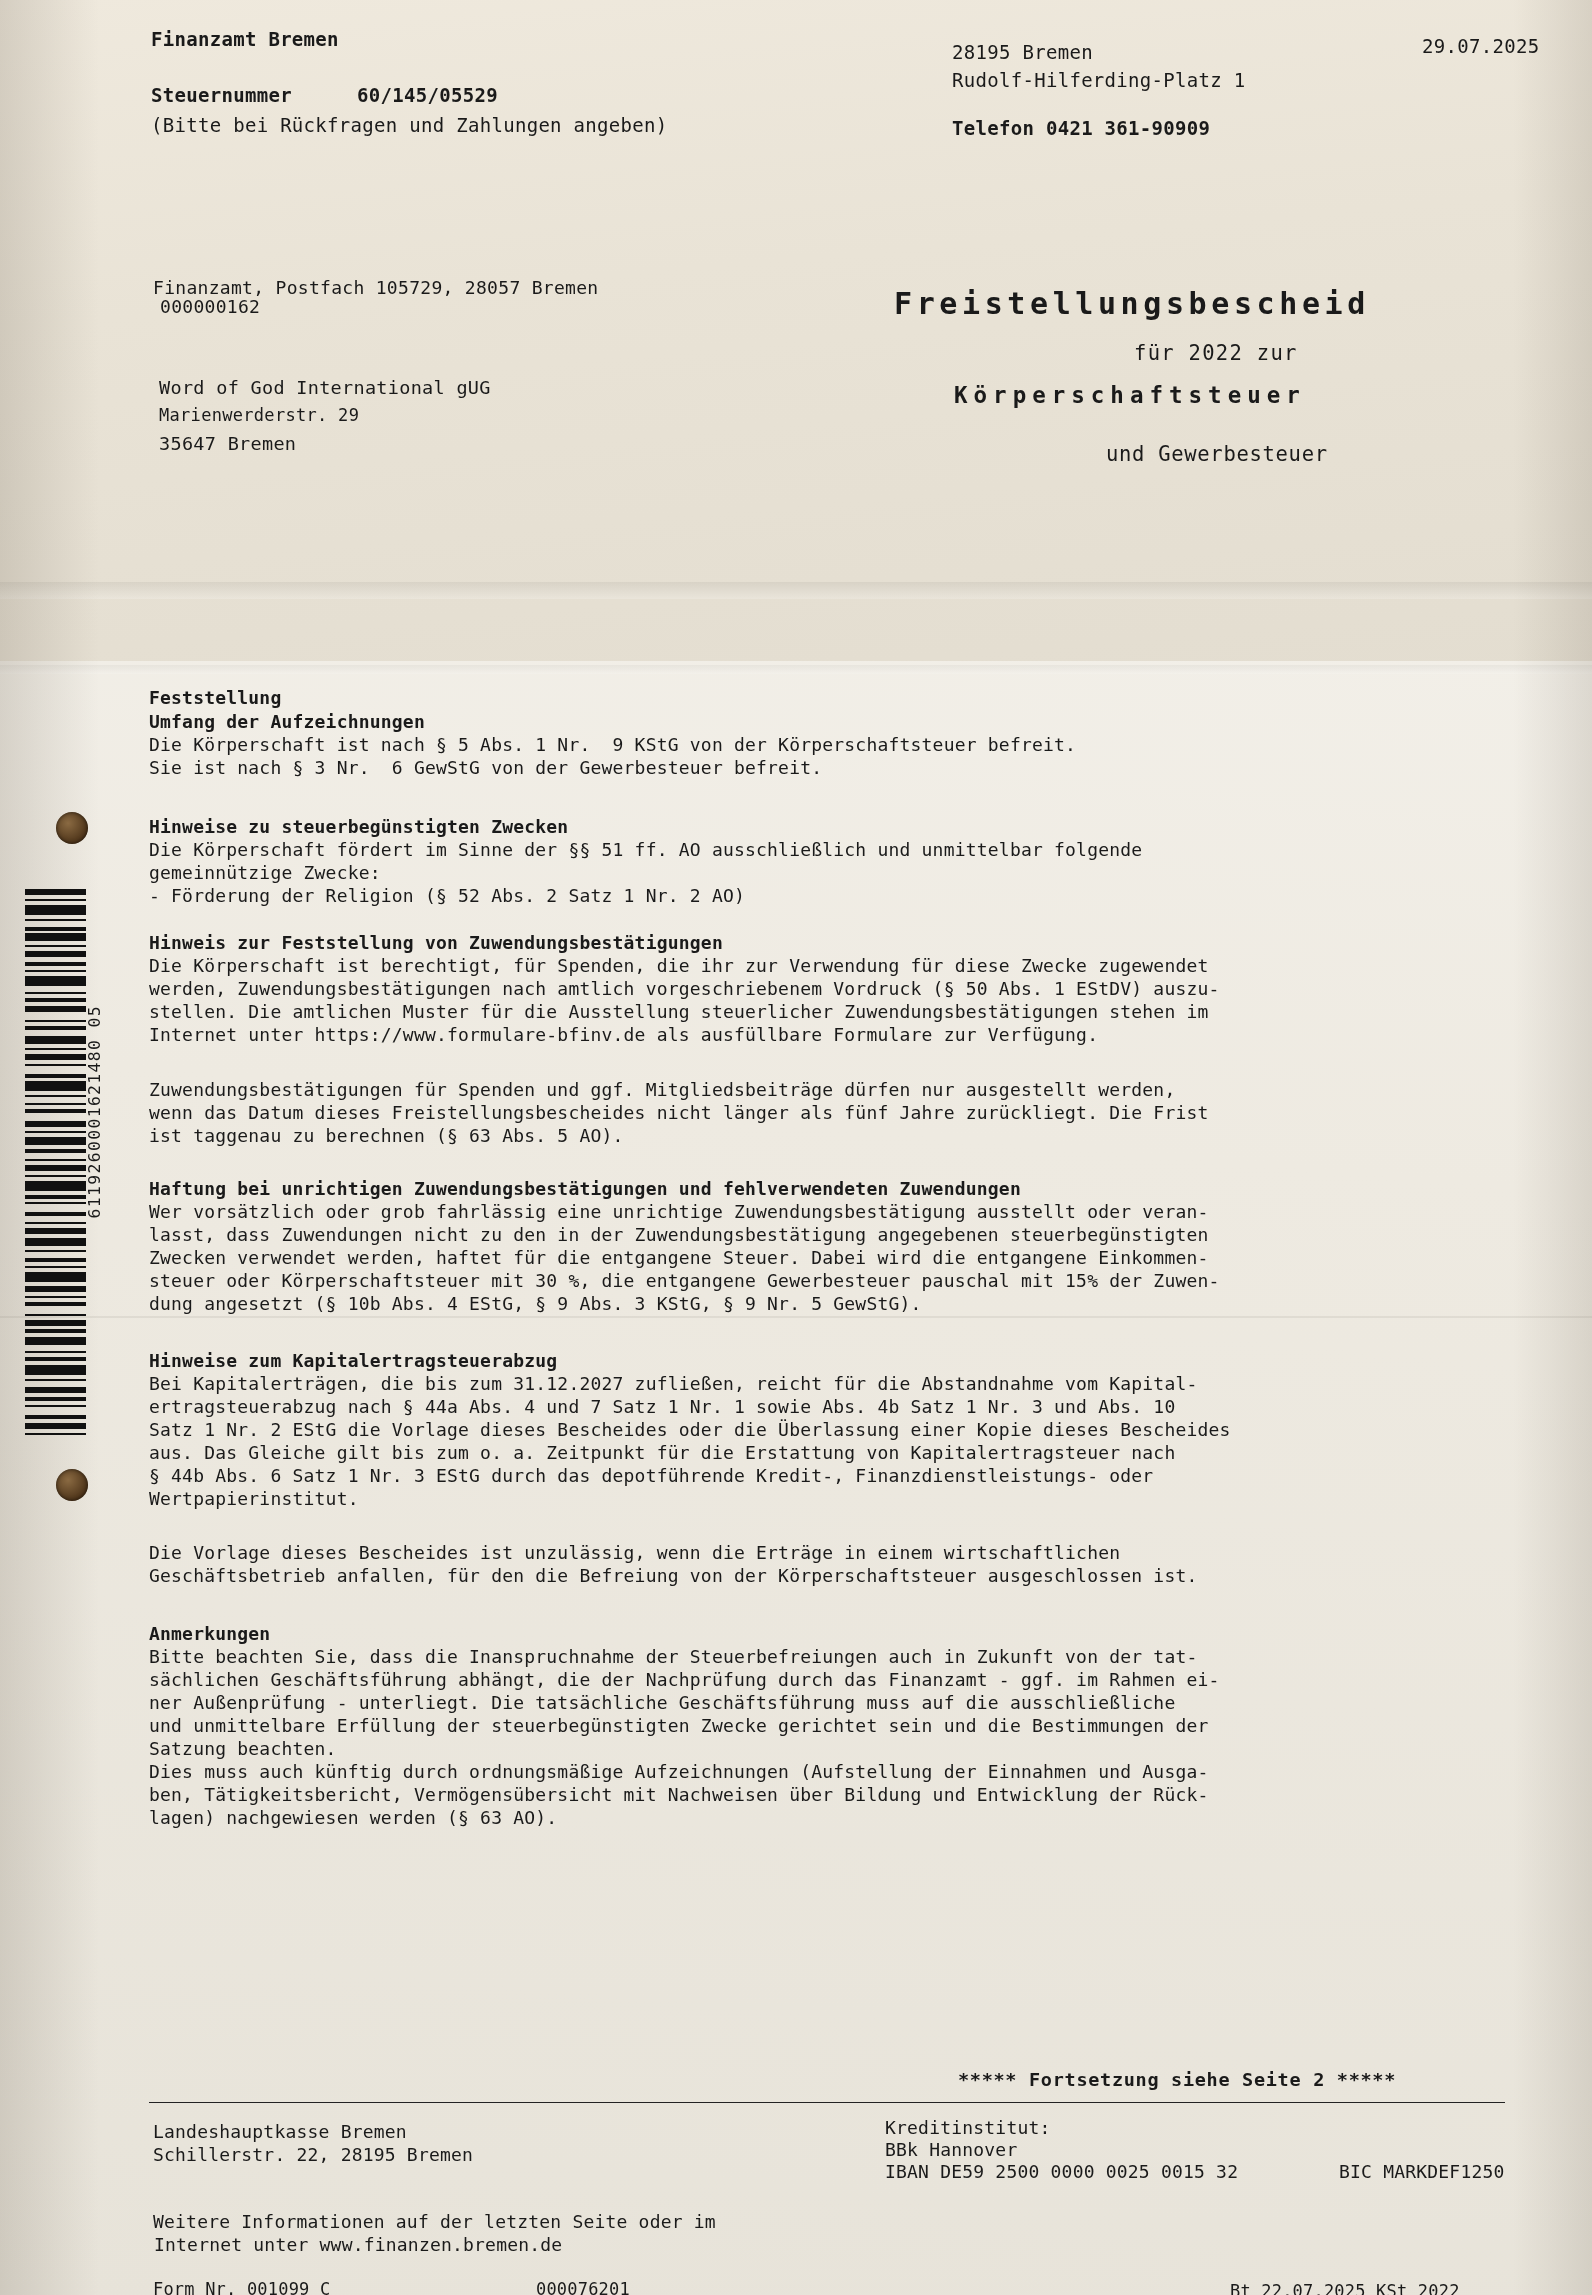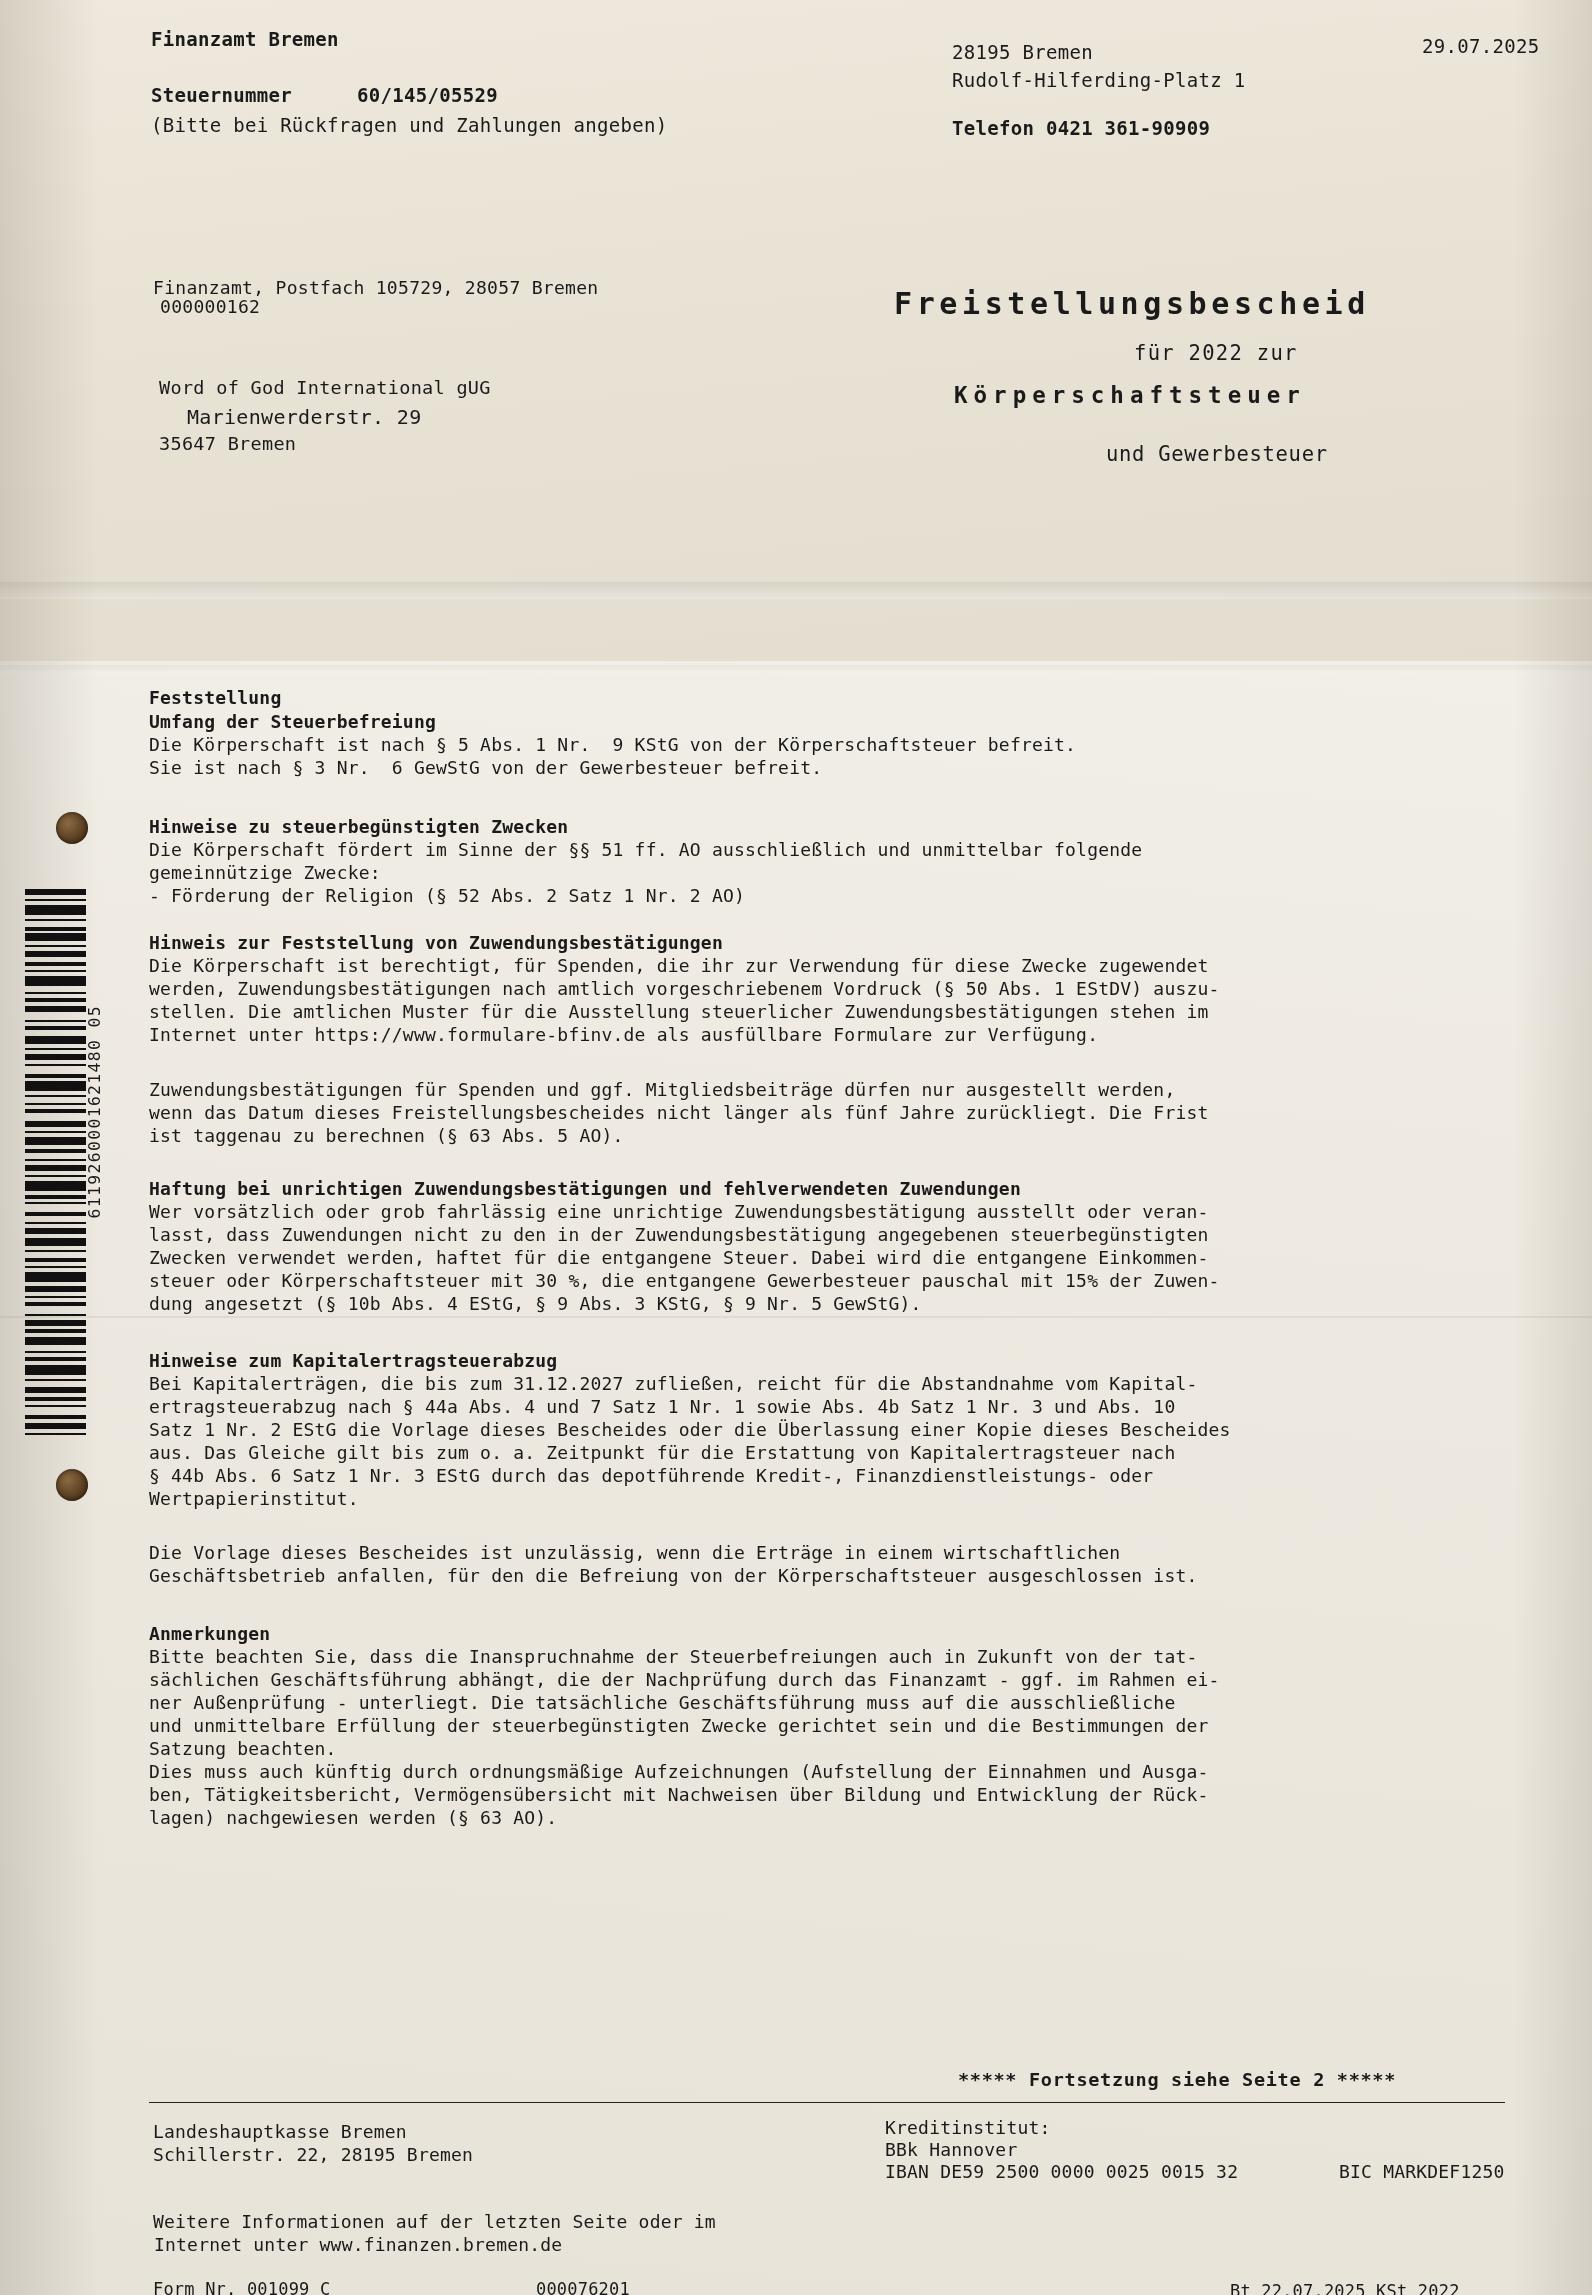--- a/index.html
+++ b/index.html
@@ -181,21 +181,21 @@
 
     <div class="t hdr" style="left:952px; top:38px;">28195 Bremen</div>
     <div class="t hdr" style="left:952px; top:66px;">Rudolf-Hilferding-Platz 1</div>
     <div class="t hdr" style="left:952px; top:114px;font-weight:bold;">Telefon 0421 361-90909</div>
     <div class="t hdr" style="left:1422px; top:32px;">29.07.2025</div>
 
     <div class="t" style="left:153px; top:277px; font-size:18px;">Finanzamt, Postfach 105729, 28057 Bremen</div>
     <div class="t" style="left:160px; top:296px; font-size:18px;">000000162</div>
 
     <div class="t" style="left:159px; top:377px; font-size:18.5px;">Word of God International gUG</div>
-    <div class="t" style="left:159px; top:405px; font-size:20px;margin-left:28px;">Marienwerderstr. 29</div>
+    <div class="t" style="left:159px; top:405px; font-size:17px;">Marienwerderstr. 29</div>
     <div class="t" style="left:159px; top:433px; font-size:18.5px;">35647 Bremen</div>
 
     <div class="title-main" style="left:894px; top:286px;">Freistellungsbescheid</div>
     <div class="title-sub1" style="left:1134px; top:341px;">für 2022 zur</div>
     <div class="title-sub2" style="left:954px; top:382px;">Körperschaftsteuer</div>
     <div class="title-sub3" style="left:1106px; top:442px;">und Gewerbesteuer</div>
 
     <div class="punch punch1"></div>
     <div class="punch punch2"></div>
     <div class="barcode" id="barcode" style="height: 550px;">
@@ -256,21 +256,21 @@
         <i style="top: 498px; height: 6px;"></i>
         <i style="top: 508px; height: 4px;"></i>
         <i style="top: 516px; height: 2px;"></i>
         <i style="top: 526px; height: 4px;"></i>
         <i style="top: 534px; height: 6px;"></i>
         <i style="top: 544px; height: 2px;"></i>
       </div>
     <div class="barcode-num">6119260001621480 05</div>
 
     <div class="sec-h" style="left:149px; top:686px;">Feststellung</div>
-    <div class="sec-h" style="left:149px; top:710px;">Umfang der Steuerbefreiung</div>
+    <div class="sec-h" style="left:149px; top:710px;">Umfang der Aufzeichnungen</div>
     <div class="body-text" style="left:149px; top:733px;">Die Körperschaft ist nach § 5 Abs. 1 Nr.  9 KStG von der Körperschaftsteuer befreit.
 Sie ist nach § 3 Nr.  6 GewStG von der Gewerbesteuer befreit.</div>
 
     <div class="sec-h" style="left:149px; top:815px;">Hinweise zu steuerbegünstigten Zwecken</div>
     <div class="body-text" style="left:149px; top:838px;">Die Körperschaft fördert im Sinne der §§ 51 ff. AO ausschließlich und unmittelbar folgende
 gemeinnützige Zwecke:
 - Förderung der Religion (§ 52 Abs. 2 Satz 1 Nr. 2 AO)</div>
 
     <div class="sec-h" style="left:149px; top:931px;">Hinweis zur Feststellung von Zuwendungsbestätigungen</div>
     <div class="body-text" style="left:149px; top:954px;">Die Körperschaft ist berechtigt, für Spenden, die ihr zur Verwendung für diese Zwecke zugewendet

